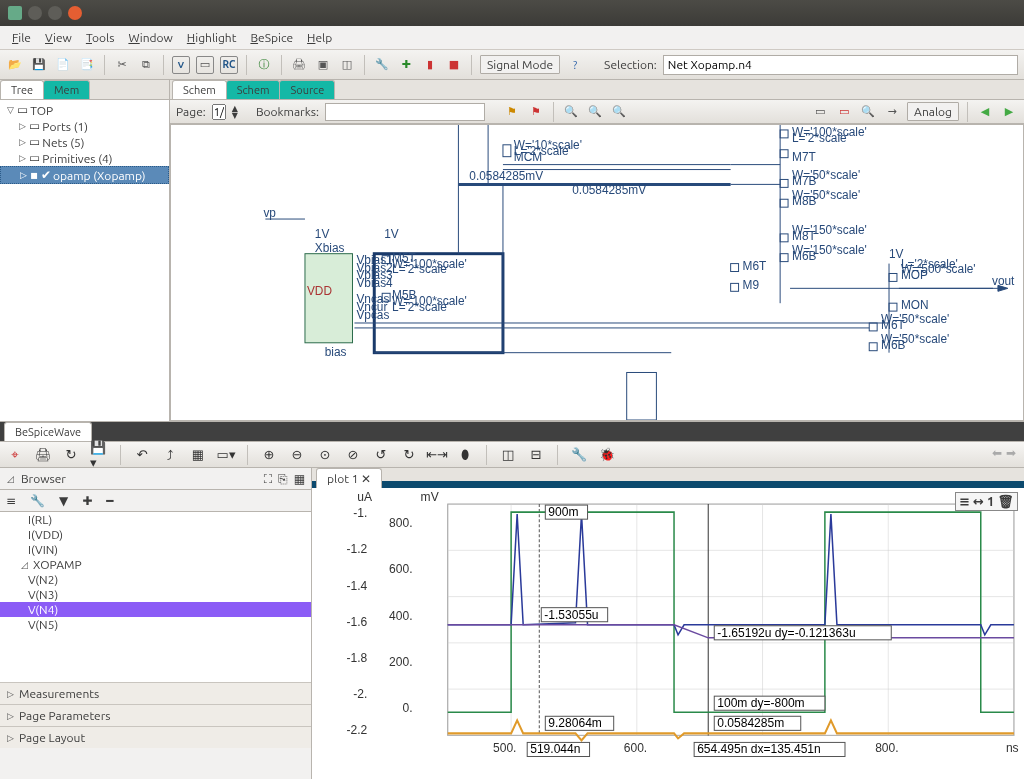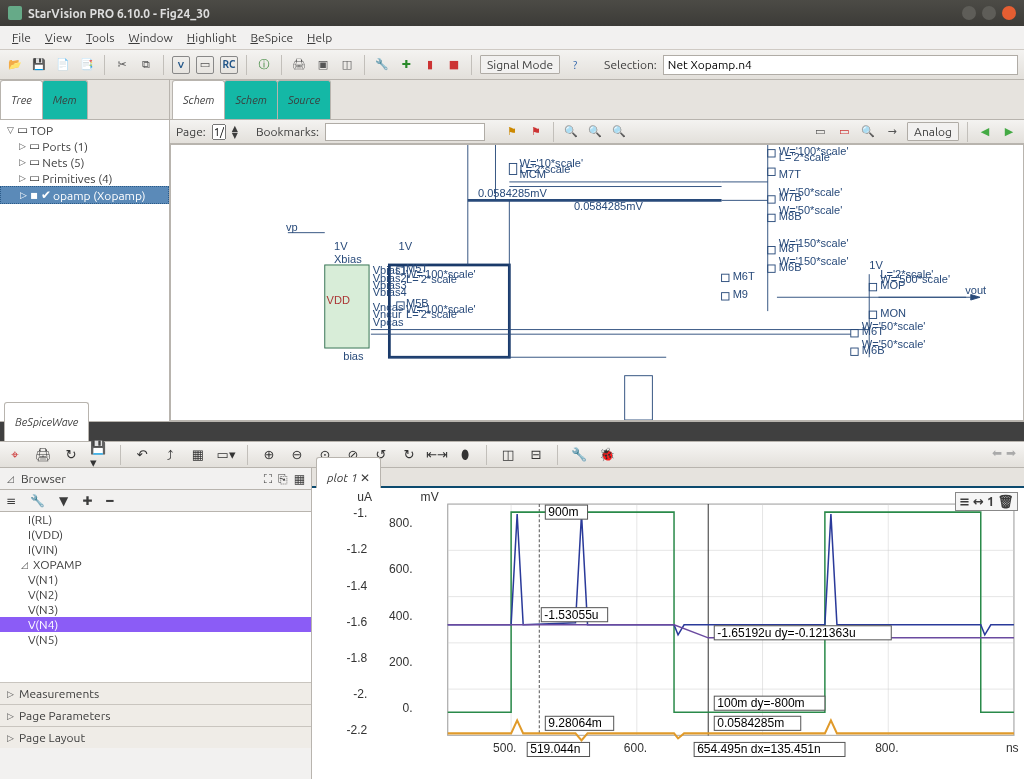--- a/index.html
+++ b/index.html
@@ -11,21 +11,21 @@
 .winbtn.close { background:#e55e32; }
 .menubar { height:24px; background:#f2f1f0; display:flex; align-items:center; padding:0 6px; gap:2px; border-bottom:1px solid #cfcac4; }
 .menubar span { padding:2px 6px; cursor:default; }
 .menubar u { text-decoration:underline; }
 .toolbar1 { height:30px; background:linear-gradient(#f4f3f1,#e3e0db); border-bottom:1px solid #b8b4ae; display:flex; align-items:center; padding:0 6px; gap:6px; }
 .tb-ico { width:18px; height:18px; display:flex; align-items:center; justify-content:center; font-size:11px; color:#555; border:1px solid transparent; border-radius:2px; }
 .sep { width:1px; height:20px; background:#c2bfba; margin:0 2px; }
 .main { display:flex; height:342px; border-bottom:1px solid #b8b4ae; }
 .leftpane { width:170px; background:#f2f1f0; border-right:1px solid #b8b4ae; display:flex; flex-direction:column; }
 .tabs { display:flex; background:#e6e3de; border-bottom:1px solid #b8b4ae; }
-.tab { padding:13px 10px; border:1px solid #b8b4ae; border-bottom:none; background:#f2f1f0; margin-right:-1px; font-size:11px; border-top-left-radius:3px; border-top-right-radius:3px;font-style:italic; }
+.tab { padding:3px 10px; border:1px solid #b8b4ae; border-bottom:none; background:#f2f1f0; margin-right:-1px; font-size:11px; border-top-left-radius:3px; border-top-right-radius:3px; }
 .tab.active { background:#fff; }
 .tab.inactive { background:#14b8a6; }
 .tree { flex:1; background:#fff; overflow:auto; font-size:12px; padding:2px 0; }
 .tree-row { padding:1px 2px 1px 6px; white-space:nowrap; display:flex; align-items:center; gap:2px; }
 .tree-row.sel { background:#5b8ab8; color:#fff; border:1px dotted #2a5a88; }
 .tri { display:inline-block; width:9px; text-align:center; font-size:9px; color:#555; }
 .rightpane { flex:1; display:flex; flex-direction:column; background:#f2f1f0; }
 .stabs { display:flex; background:#e6e3de; border-bottom:1px solid #b8b4ae; padding-left:2px; }
 .pagebar { height:24px; background:linear-gradient(#f4f3f1,#e3e0db); border-bottom:1px solid #b8b4ae; display:flex; align-items:center; padding:0 6px; gap:6px; font-size:11px; }
 .pagebar input { width:14px; font-size:11px; text-align:center; }
@@ -37,34 +37,33 @@
 .lower { display:flex; height:311px; }
 .browserpane { width:312px; border-right:1px solid #b8b4ae; display:flex; flex-direction:column; background:#f2f1f0; }
 .bheader { height:22px; border-bottom:1px solid #b8b4ae; display:flex; align-items:center; padding:0 6px; gap:6px; }
 .btools { height:22px; border-bottom:1px solid #b8b4ae; display:flex; align-items:center; padding:0 6px; gap:14px; }
 .blist { background:#fff; overflow:auto; height:170px; font-size:12px; }
 .brow { padding:1px 4px 1px 28px; }
 .brow.l1 { padding-left:20px; display:flex; align-items:center; gap:4px; }
 .brow.sel { background:#8b5cf6; color:#fff; }
 .sect { height:22px; border-top:1px solid #c9c5bf; display:flex; align-items:center; padding:0 6px; gap:4px; background:#efece7; }
 .plotpane { flex:1; display:flex; flex-direction:column; }
-.ptabs { height:20px; border-bottom:2px solid #0c4a6e; display:flex; align-items:center; padding-left:4px; background:#e6e3de; }
+.ptabs { height:20px; border-bottom:7px solid #0c4a6e; display:flex; align-items:flex-start; padding-left:4px; background:#e6e3de; }
 .plot { flex:1; background:#fff; position:relative; }
 .navarrows { position:absolute; right:8px; top:-22px; display:flex; gap:4px; font-size:16px; color:#aaa; }
 .toolbox { position:absolute; right:6px; top:4px; display:flex; gap:4px; border:1px solid #888; background:#f5f5f5; padding:1px 3px; font-size:13px; font-weight:bold; }
 svg text { font-family:sans-serif; }
 .sig-mode { padding:2px 6px; border:1px solid #b0aca6; background:#f2f1f0; border-radius:1px; }
 .filler { flex:1; }
 </style>
 </head>
 <body>
 
 <div class="titlebar">
   <span style="width:14px;height:14px;background:#6a8;display:inline-block;margin-right:6px;border-radius:2px;"></span>
-  <span class="t">StarVision PRO 6.10.0 - Fig24_30</span>
   <div class="winbtns">
     <span class="winbtn"></span>
     <span class="winbtn"></span>
     <span class="winbtn close"></span>
   </div>
 </div>
 
 <div class="menubar">
   <span><u>F</u>ile</span>
   <span><u>V</u>iew</span>
@@ -303,21 +302,20 @@
       <span style="font-weight:bold">━</span>
     </div>
     <div class="blist">
       <div class="brow">I(RL)</div>
       <div class="brow">I(VDD)</div>
       <div class="brow">I(VIN)</div>
       <div class="brow l1">
           <span class="tri">◿</span>
           <span>XOPAMP</span>
         </div>
-      <div class="brow">V(N1)</div>
       <div class="brow">V(N2)</div>
       <div class="brow">V(N3)</div>
       <div class="brow sel">V(N4)</div>
       <div class="brow">V(N5)</div>
     </div>
     <div class="sect">
         <span class="tri">▷</span>
         <span>Measurements</span>
       </div>
     <div class="sect">

